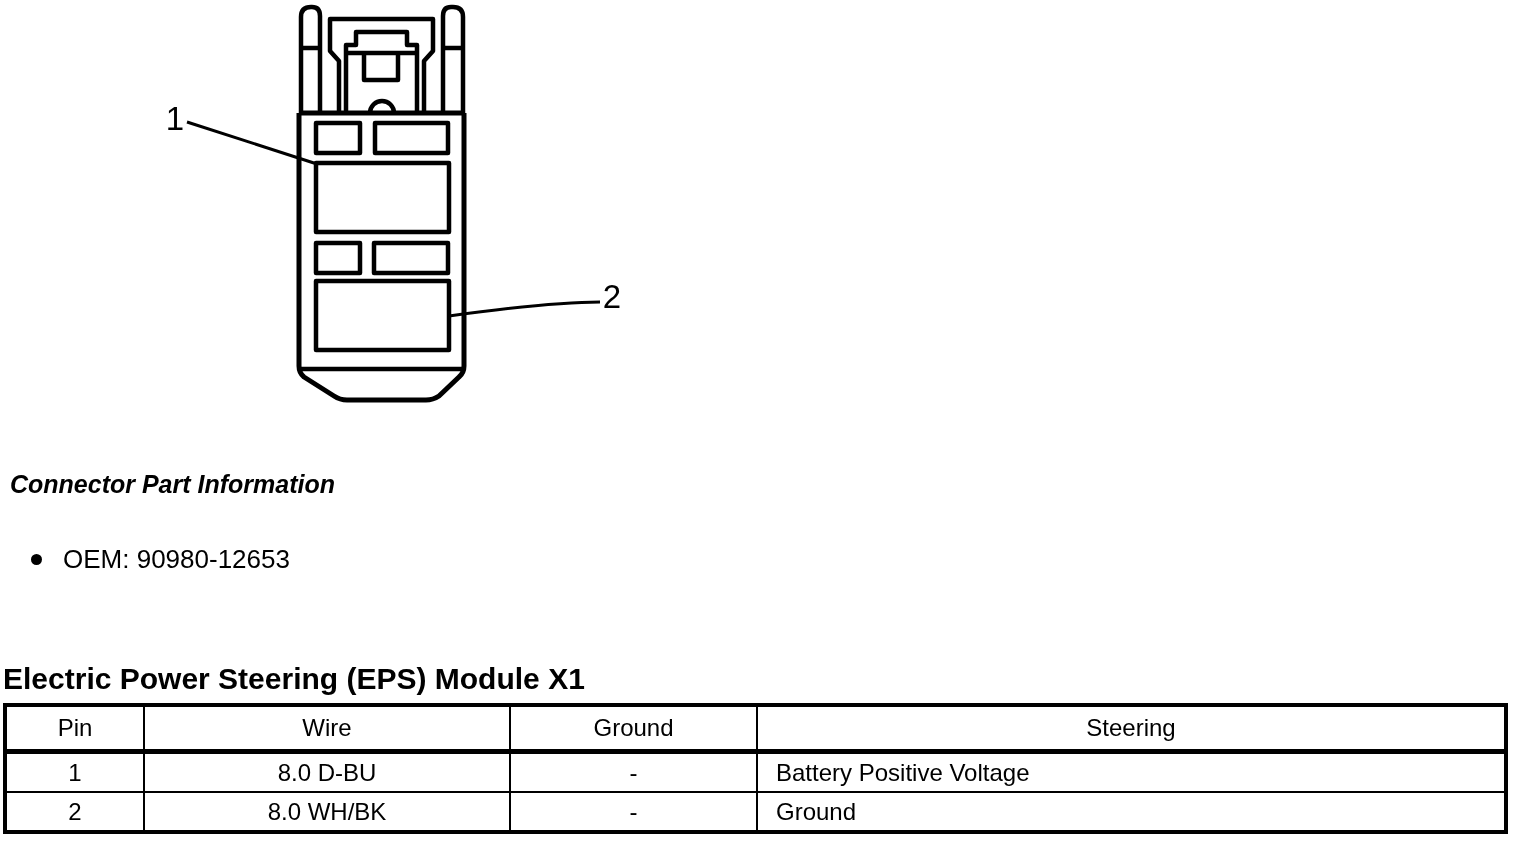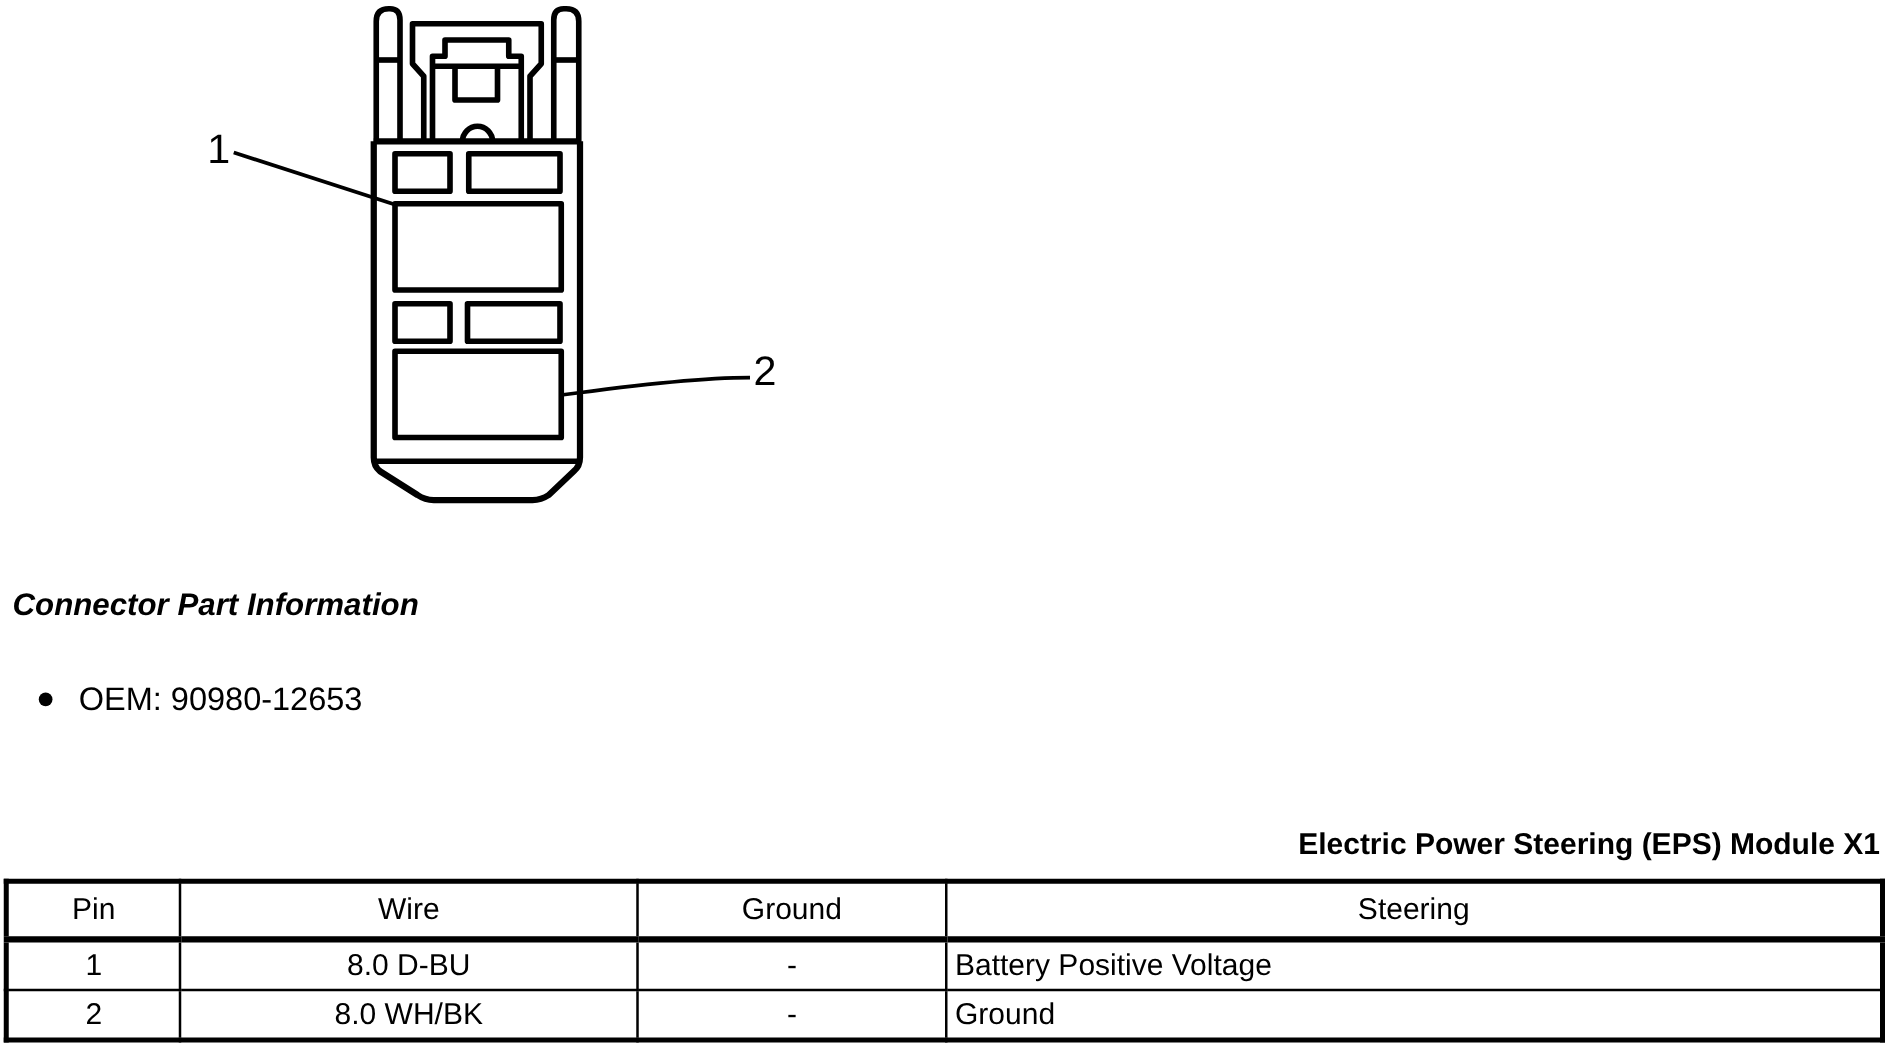--- a/index.html
+++ b/index.html
@@ -64,22 +64,22 @@
     background: #000000;
     margin: 8px 21px 0 0;
   }
 
   
   .table-title {
     position: absolute;
     left: 3px;
     top: 662px;
     width: 1501px;
-    text-align: right;
-    font-size: 24px;
+    text-align: left;
+    font-size: 30px;
     font-weight: bold;
     line-height: 1.15;
   }
 
   
   .pinout-table {
     position: absolute;
     left: 3px;
     top: 703px;
     width: 1501px;
@@ -100,21 +100,21 @@
   }
   .pinout-table td {
     border: 2px solid #000000;
     height: 37px;
     text-align: center;
     vertical-align: middle;
     padding: 0;
   }
   .pinout-table td.cell-function {
     text-align: left;
-    padding-left: 6px;
+    padding-left: 18px;
   }
 </style>
 </head>
 <body>
 
 <div class="page">
 
   <svg class="diagram" viewBox="0 0 660 430">
     <g fill="none" stroke="#000000" stroke-width="4.5" stroke-linejoin="round" stroke-linecap="butt">
 

